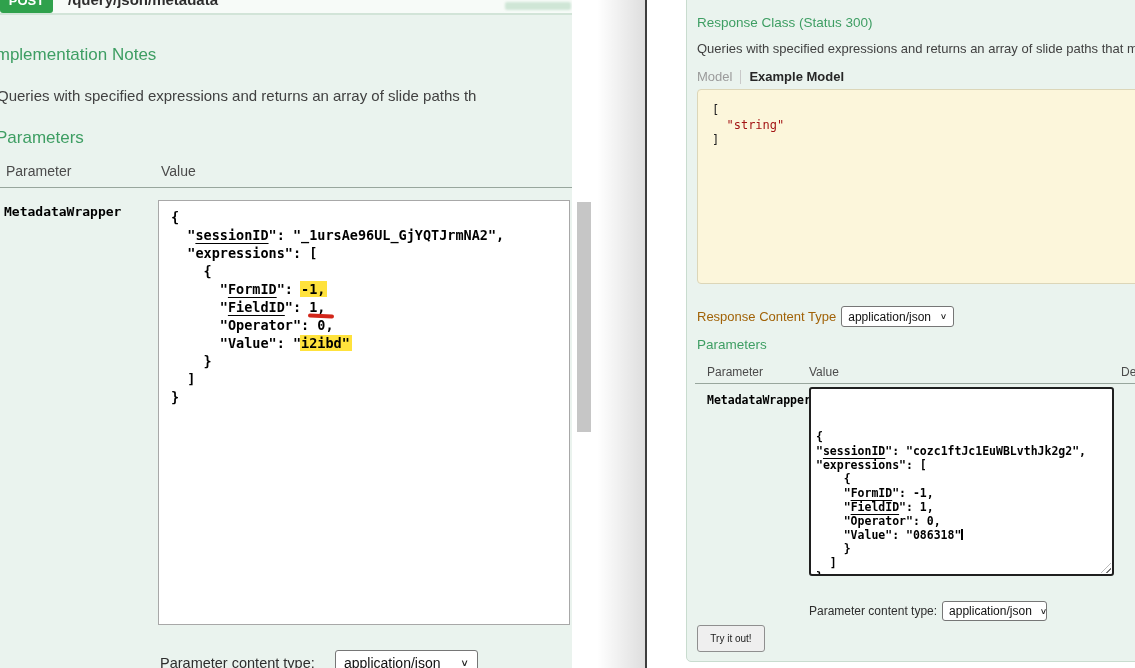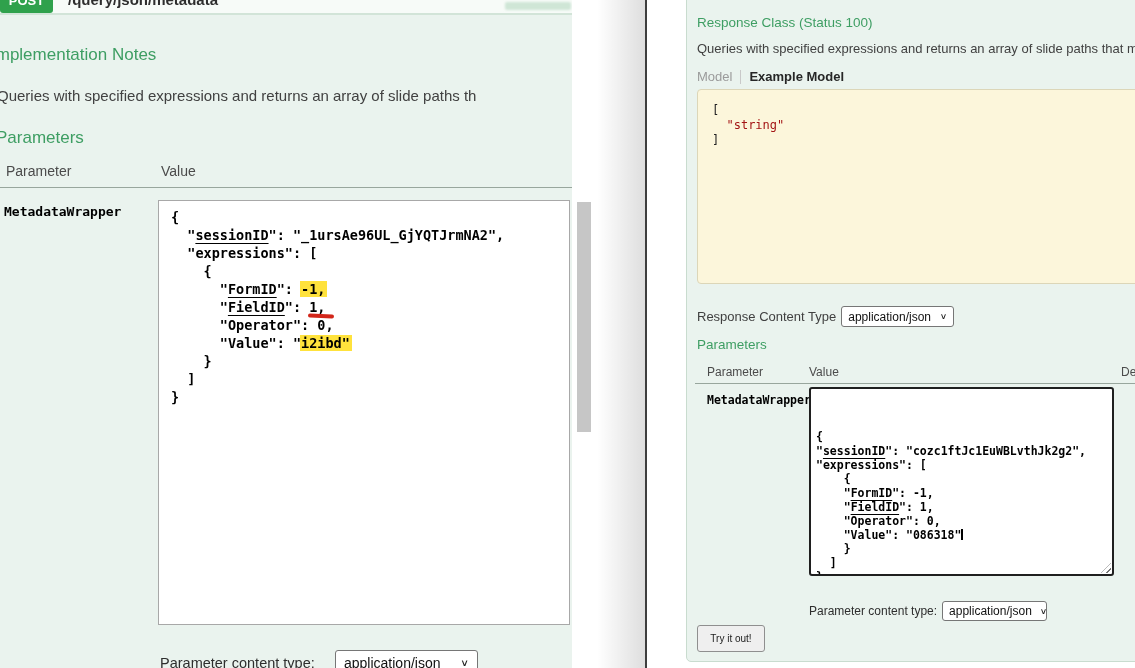--- a/index.html
+++ b/index.html
@@ -62,21 +62,21 @@
   #tab-model { color:#9b9b9b; padding-right:8px; }
   #tab-divider { width:1px; height:14px; background:#c9c9c9; }
   #tab-example { color:#262626; font-weight:bold; padding-left:8px; }
 
   #rw-example { left:10px; top:96px; width:448px; height:195px; background:#fcf6db;
                 border:1px solid #dcd6b8; border-radius:4px; padding:13px 0 0 14px; }
   #rw-example .cl { font-size:12px; line-height:15px; height:15px; font-weight:normal; color:#222; }
   .str { color:#a31515; }
 
   #rw-rct-row { left:10px; top:313px; }
-  #rw-rct-label { font-size:13px; color:#404040; margin-right:5px; }
+  #rw-rct-label { font-size:13px; color:#a16207; margin-right:5px; }
   #rw-rct-dd { width:113px; height:21px; padding:0 6px; font-size:12px; }
 
   .th-right { font-size:12px; color:#4b4b4b; }
   #rw-th-line { left:8px; top:390px; width:452px; height:1px; background:#98a69d; }
   .param-name-sm { font-family:"DejaVu Sans Mono", monospace; font-weight:bold; font-size:11.5px; color:#000; }
 
   #rw-textarea { left:122px; top:394px; width:305px; height:189px; background:#fff;
                  border:2px solid #1f1f1f; border-radius:3px; padding:3px 2px 0 5px; overflow:hidden; }
   #rw-textarea .cl { font-size:11.5px; line-height:14px; height:14px; }
   #rw-resize { position:absolute; right:1px; bottom:1px; width:10px; height:10px;
@@ -126,21 +126,21 @@
   </div>
 
   <div class="abs" id="lw-scroll-thumb"></div>
 
   <div class="abs" id="win-shadow"></div>
   <div class="abs" id="win-divider"></div>
 
   <div class="abs" id="rw-bg"></div>
   <div class="abs" id="rw-panel">
 
-    <div class="abs h-green-sm" style="left:10px; top:22px;">Response Class (Status 100)</div>
+    <div class="abs h-green-sm" style="left:10px; top:22px;">Response Class (Status 300)</div>
     <div class="abs" id="rw-desc">Queries with specified expressions and returns an array of slide paths that m</div>
 
     <div class="abs" id="rw-tabs">
       <span id="tab-model">Model</span>
       <span id="tab-divider"></span>
       <span id="tab-example">Example Model</span>
     </div>
 
     <div class="abs code" id="rw-example"><div class="cl"><span>[</span></div><div class="cl"><span>  </span><span class="str">"string"</span></div><div class="cl"><span>]</span></div></div>
 

